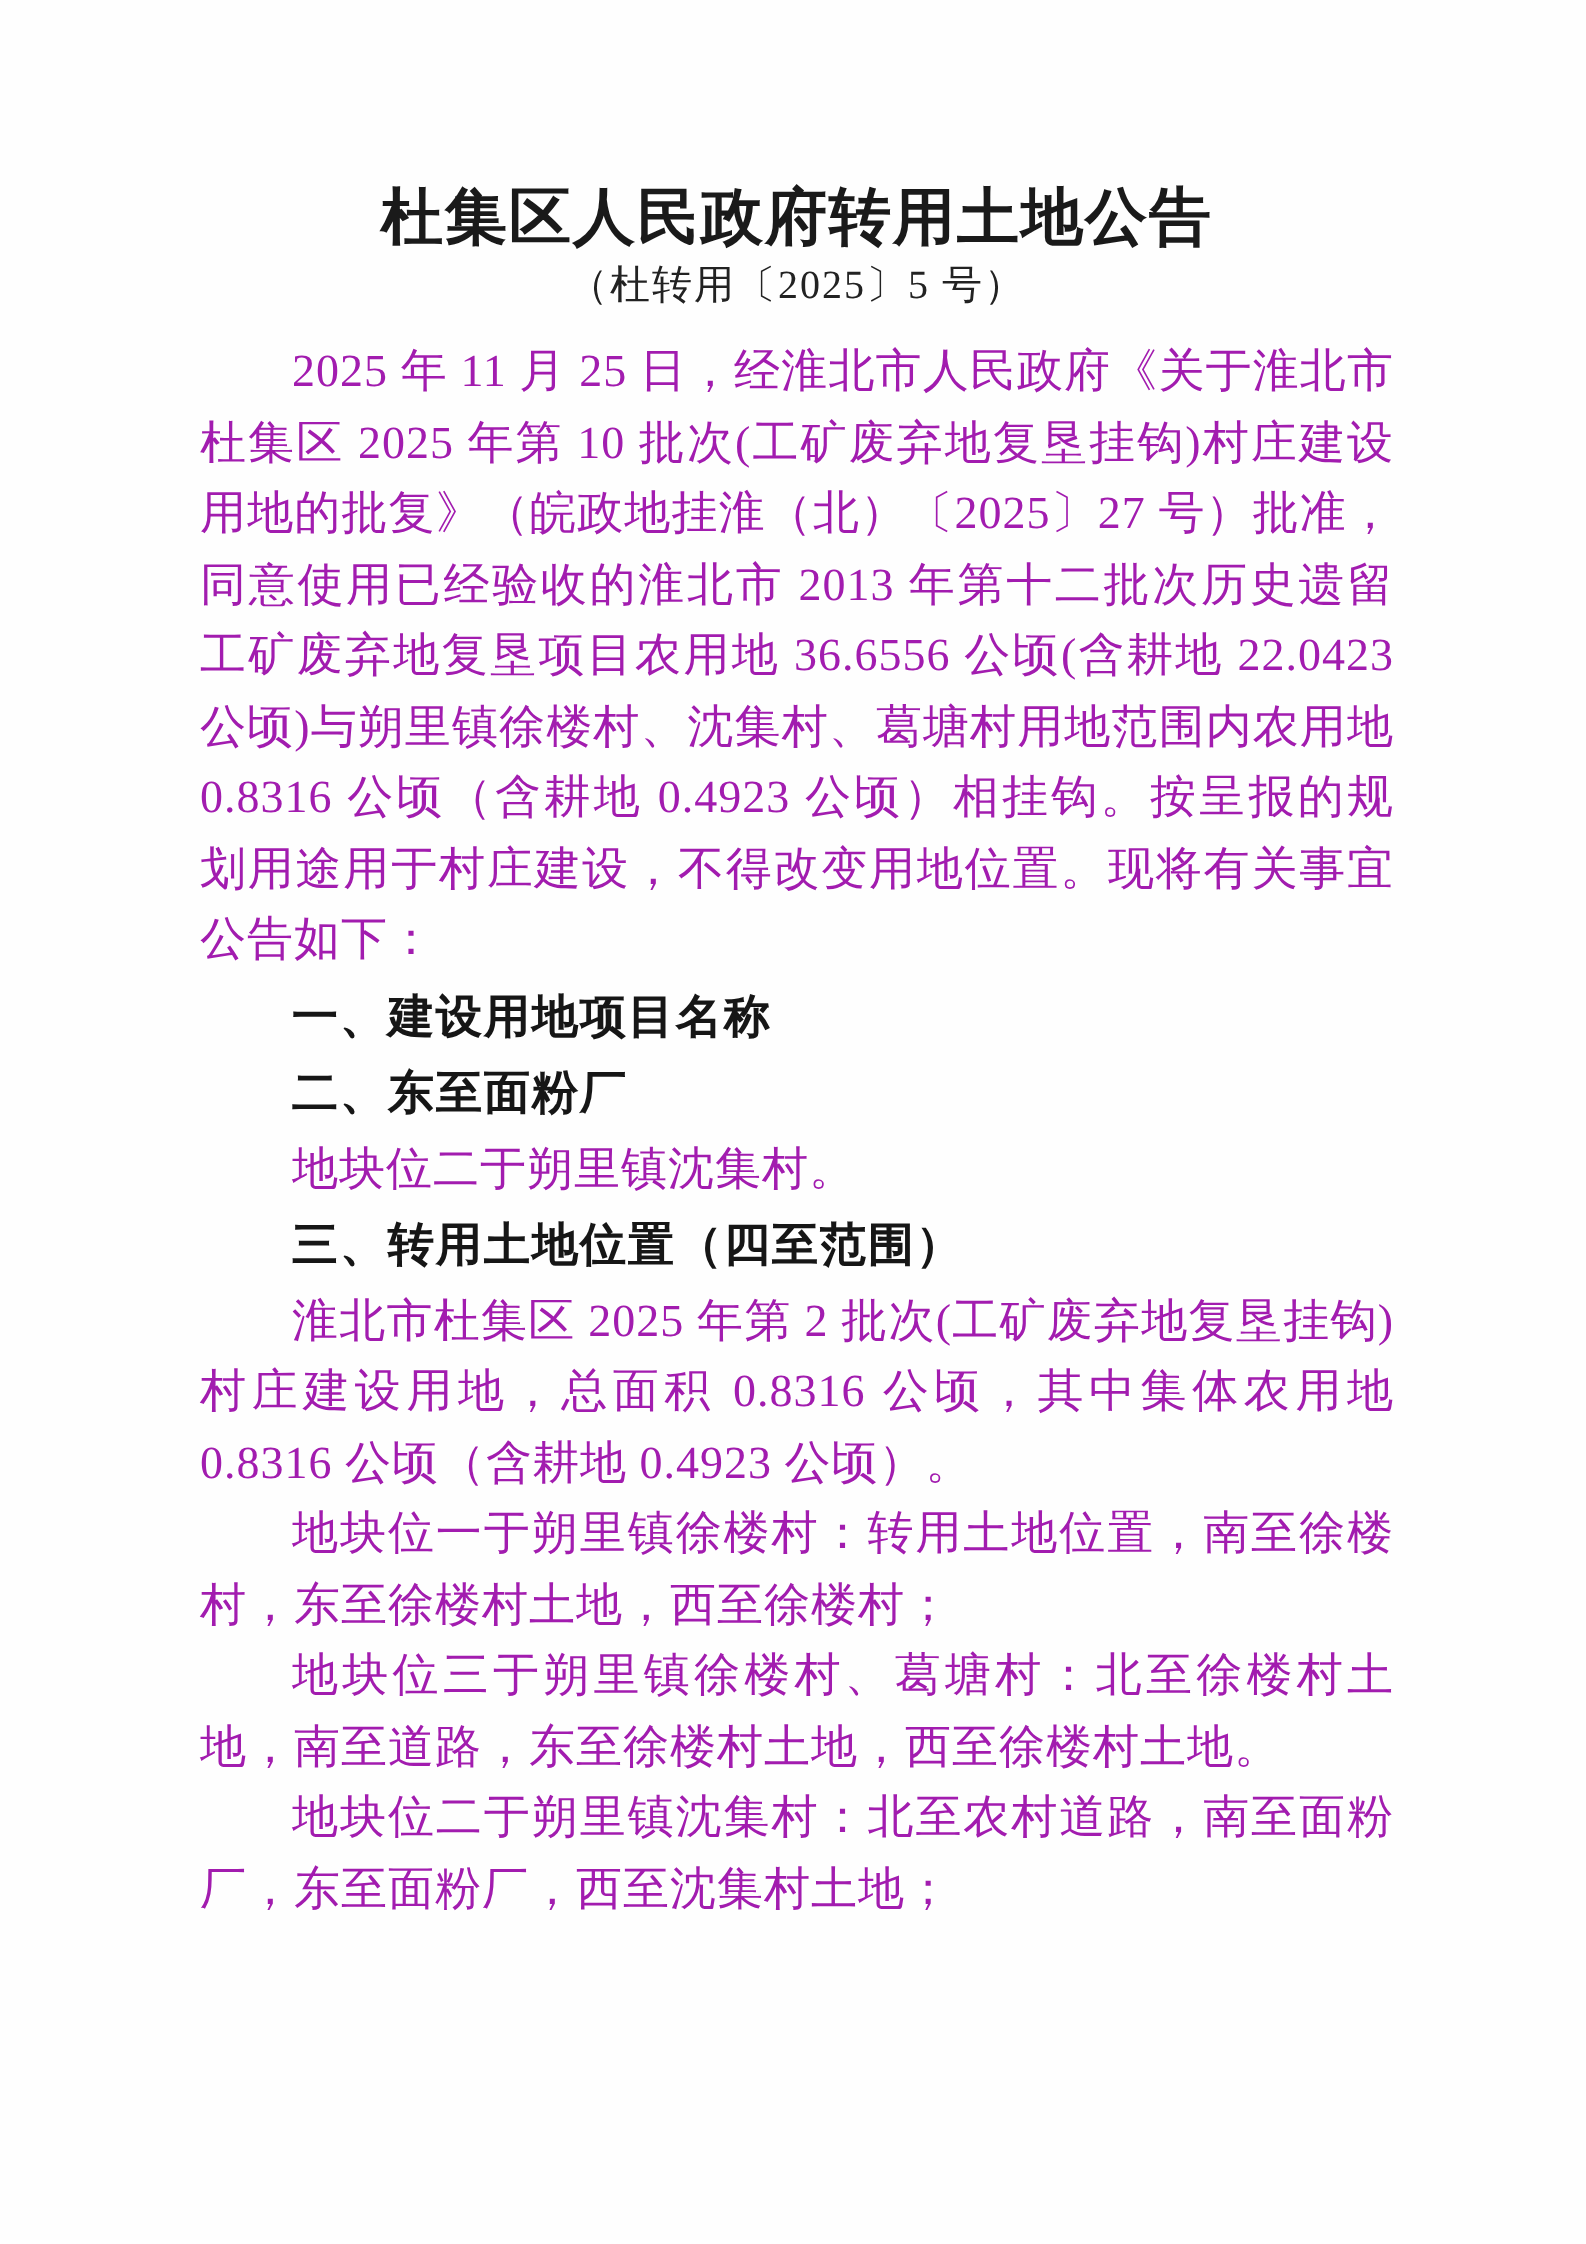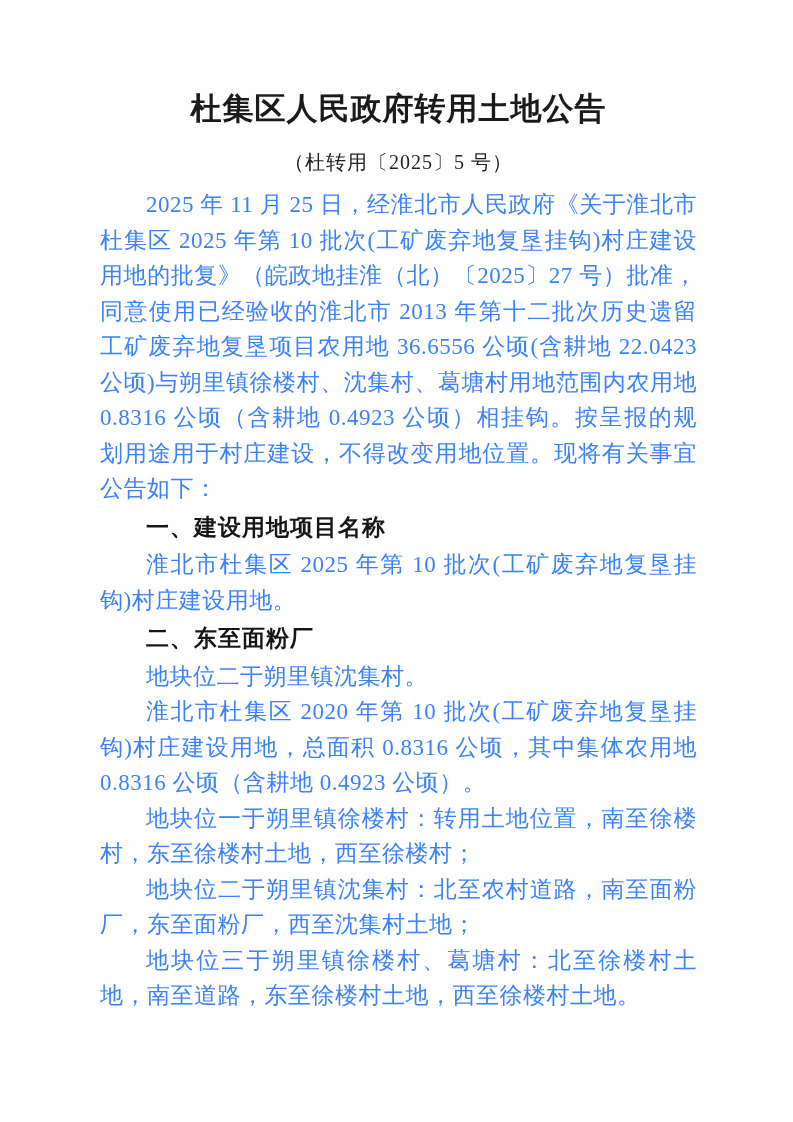--- a/index.html
+++ b/index.html
@@ -24,39 +24,39 @@
     margin: 0;
     text-align: center;
     font-family: "Liberation Serif", "DejaVu Serif", serif;
     font-weight: bold;
     font-size: 31px;
     line-height: 38px;
     letter-spacing: 1px;
     color: #1a1a1a;
   }
   .doc-number {
-    margin: 21px 0 0 0;
+    margin: 2px 0 0 0;
     text-align: center;
     font-size: 20px;
     line-height: 26px;
     letter-spacing: 1px;
     color: #222222;
   }
   .body-block {
     margin-top: 12px;
   }
   p.body-para {
     margin: 0;
     font-family: "Liberation Serif", "DejaVu Serif", serif;
     font-size: 23px;
     line-height: 35.5px;
     text-align: justify;
     text-indent: 2em;
     letter-spacing: 0.5px;
-    color: #3b82f6;
+    color: #a21caf;
   }
   p.section-heading {
     margin: 3px 0 2px 0;
     font-family: Liberation Serif, serif;
     font-weight: bold;
     font-size: 23px;
     line-height: 35.5px;
     text-indent: 2em;
     letter-spacing: 1px;
     color: #161616;
@@ -70,30 +70,30 @@
 
     <h1 class="doc-title">杜集区人民政府转用土地公告</h1>
 
     <p class="doc-number">（杜转用〔2025〕5 号）</p>
 
     <div class="body-block">
       <p class="body-para">2025 年 11 月 25 日，经淮北市人民政府《关于淮北市杜集区 2025 年第 10 批次(工矿废弃地复垦挂钩)村庄建设用地的批复》（皖政地挂淮（北）〔2025〕27 号）批准，同意使用已经验收的淮北市 2013 年第十二批次历史遗留工矿废弃地复垦项目农用地 36.6556 公顷(含耕地 22.0423 公顷)与朔里镇徐楼村、沈集村、葛塘村用地范围内农用地 0.8316 公顷（含耕地 0.4923 公顷）相挂钩。按呈报的规划用途用于村庄建设，不得改变用地位置。现将有关事宜公告如下：</p>
 
       <p class="section-heading">一、建设用地项目名称</p>
 
-      <p class="body-para">淮北市杜集区 2025 年第 10 批次(工矿废弃地复垦挂钩)村庄建设用地。</p>
 
       <p class="section-heading">二、东至面粉厂</p>
 
       <p class="body-para">地块位二于朔里镇沈集村。</p>
 
+      <p class="section-heading">三、转用土地位置（四至范围）</p>
 
-      <p class="body-para">淮北市杜集区 2020 年第 10 批次(工矿废弃地复垦挂钩)村庄建设用地，总面积 0.8316 公顷，其中集体农用地 0.8316 公顷（含耕地 0.4923 公顷）。</p>
+      <p class="body-para">淮北市杜集区 2025 年第 2 批次(工矿废弃地复垦挂钩)村庄建设用地，总面积 0.8316 公顷，其中集体农用地 0.8316 公顷（含耕地 0.4923 公顷）。</p>
 
       <p class="body-para">地块位一于朔里镇徐楼村：转用土地位置，南至徐楼村，东至徐楼村土地，西至徐楼村；</p>
 
+      <p class="body-para">地块位三于朔里镇徐楼村、葛塘村：北至徐楼村土地，南至道路，东至徐楼村土地，西至徐楼村土地。</p>
+
       <p class="body-para">地块位二于朔里镇沈集村：北至农村道路，南至面粉厂，东至面粉厂，西至沈集村土地；</p>
-
-      <p class="body-para">地块位三于朔里镇徐楼村、葛塘村：北至徐楼村土地，南至道路，东至徐楼村土地，西至徐楼村土地。</p>
     </div>
 
   </div>
 </div>
 
 </body></html>

